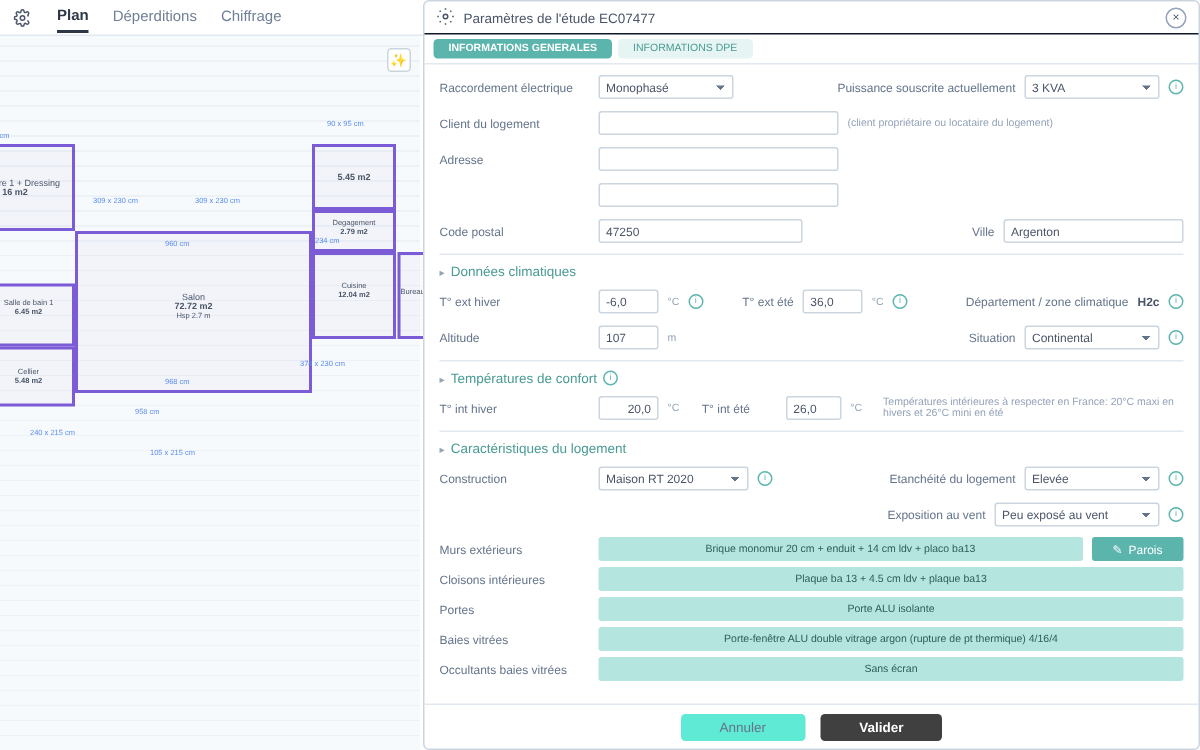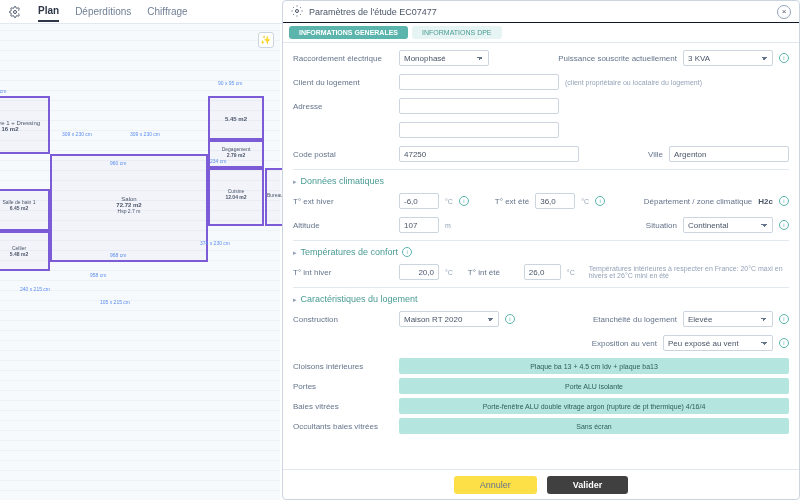--- a/index.html
+++ b/index.html
@@ -33,21 +33,21 @@
 .unit{font-size:7px;color:#94a3b8}
 .sect{border-top:1px solid #e2e8f0;margin:4px 0 6px;padding-top:6px}
 .sect .title{font-size:9px;color:#4a9b94;font-weight:400;display:flex;align-items:flex-end;gap:4px;margin-bottom:6px}
 .sect .title .chev{font-size:7px;color:#94a3b8}
 .mat{display:flex;align-items:center;margin-bottom:4px;gap:6px}
 .mat .mlbl{font-size:8px;color:#64748b;width:100px;flex-shrink:0}
 .mat .mval{flex:1;height:16px;background:#b5e5df;border-radius:2px;font-size:7px;color:#2d5f5a;display:flex;align-items:center;justify-content:center;cursor:pointer}
 .parois{height:16px;padding:0 14px;background:#5bb5ad;color:#fff;border:none;border-radius:2px;font-size:8px;display:flex;align-items:center;gap:4px;cursor:pointer}
 .pfoot{height:30px;border-top:1px solid #e2e8f0;display:flex;align-items:center;justify-content:center;gap:10px}
 .btn{height:18px;padding:0 26px;border-radius:3px;font-size:9px;border:none;cursor:pointer}
-.btn.cancel{background:#fde047;color:#64748b}
+.btn.cancel{background:#5eead4;color:#64748b}
 .btn.ok{background:#404040;color:#fff;font-weight:600}
 .gear{width:12px;height:12px}
 </style>
 </head>
 <body>
 
 <div class="topbar">
   <span class="logo">
       <svg class="gear" viewBox="0 0 24 24" fill="none" stroke="#4a5568" stroke-width="2">
         <circle cx="12" cy="12" r="3"></circle>
@@ -131,21 +131,21 @@
     <div class="row">
       <span class="lbl">Adresse</span>
       <input class="inp" style="width: 160px;">
     </div>
     <div class="row">
       <span class="lbl"></span>
       <input class="inp" style="width: 160px;">
     </div>
     <div class="row">
       <span class="lbl">Code postal</span>
-      <input class="inp" style="width: 180px;" value="47250">
+      <input class="inp" style="width: 136px;" value="47250">
       <span class="lblr">Ville</span>
       <input class="inp" style="width: 120px;" value="Argenton">
     </div>
 
     <div class="sect">
       <div class="title">
           <span class="chev">▸</span>
           <span>Données climatiques</span>
         </div>
       <div class="row">
@@ -200,20 +200,28 @@
         <span class="lblr">Etanchéité du logement</span>
         <select class="sel" style="width:90px"><option>Elevée</option></select>
         <span class="info">i</span>
       </div>
       <div class="row">
         <span class="lblr" style="margin-left:auto">Exposition au vent</span>
         <select class="sel" style="width:110px"><option>Peu exposé au vent</option></select>
         <span class="info">i</span>
       </div>
       <div class="mat">
+        <span class="mlbl">Murs extérieurs</span>
+        <span class="mval">Brique monomur 20 cm + enduit + 14 cm ldv + placo ba13</span>
+        <button class="parois">
+            <span>✎</span>
+            <span>Parois</span>
+          </button>
+      </div>
+      <div class="mat">
           <span class="mlbl">Cloisons intérieures</span>
           <span class="mval">Plaque ba 13 + 4.5 cm ldv + plaque ba13</span>
         </div>
       <div class="mat">
           <span class="mlbl">Portes</span>
           <span class="mval">Porte ALU isolante</span>
         </div>
       <div class="mat">
           <span class="mlbl">Baies vitrées</span>
           <span class="mval">Porte-fenêtre ALU double vitrage argon (rupture de pt thermique) 4/16/4</span>

